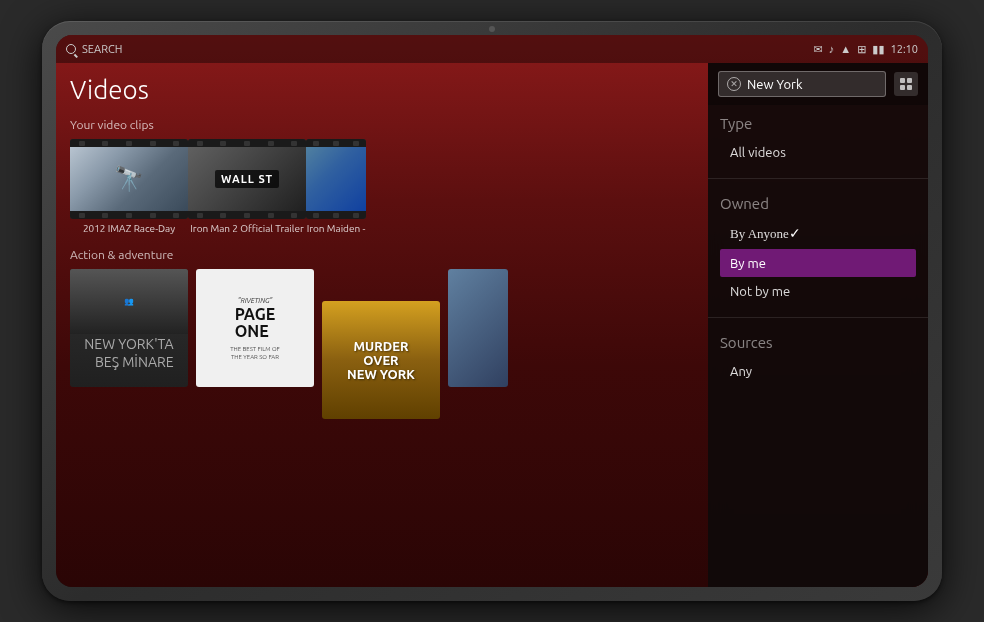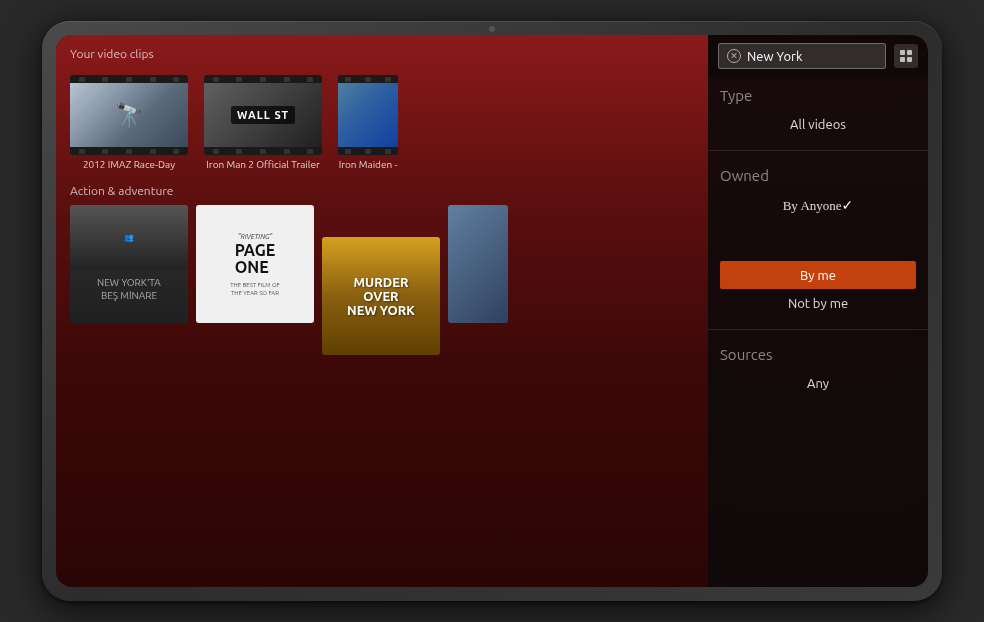--- a/index.html
+++ b/index.html
@@ -130,26 +130,26 @@
     .page-title {
       color: white;
       font-size: 26px;
       font-weight: 300;
       margin-bottom: 14px;
     }
 
     .section-label {
       color: rgba(255,255,255,0.7);
       font-size: 12px;
-      margin-bottom: 15px;
+      margin-bottom: 8px;
     }
 
     .video-grid {
       display: flex;
-      gap: 16px;
+      gap: 0;
       margin-bottom: 14px;
     }
 
     .video-thumb {
       width: 118px;
       height: 80px;
       background: #333;
       border-radius: 3px;
       position: relative;
       overflow: hidden;
@@ -285,22 +285,22 @@
       position: absolute;
       top: 0; left: 0; right: 0;
       height: 60px;
       background: linear-gradient(180deg, #444 0%, #222 100%);
     }
     .action-thumb-1-text {
       position: relative;
       z-index: 1;
       margin-top: 50px;
       color: #aaa;
-      font-size: 10px;
-      text-align: center;
+      font-size: 14px;
+      text-align: right;
       line-height: 1.3;
     }
 
     .action-thumb-2 {
       background: linear-gradient(180deg, #e8e8e8 0%, #d0d0d0 100%);
       display: flex;
       align-items: center;
       justify-content: center;
     }
 
@@ -390,28 +390,27 @@
       text-transform: none;
     }
 
     .filter-option {
       padding: 7px 10px;
       color: rgba(255,255,255,0.85);
       font-size: 13px;
       cursor: pointer;
       display: flex;
       align-items: center;
-      justify-content: center;
+      justify-content: flex-start;
       border-radius: 2px;
     }
 
     .filter-option.active {
-      background: #c2410c;
+      background: #701a75;
       color: white;
-      margin-top: 40px;
     }
 
     .filter-option.checked {
       background: transparent;
       font-family: Liberation Serif, serif;
     }
 
     .check-mark {
       color: white;
       font-size: 14px;
@@ -424,24 +423,39 @@
     }
   </style>
 </head>
 <body>
 
 <div class="tablet-outer">
   <div class="camera"></div>
   <div class="tablet-inner">
     <div class="screen">
 
+      <div class="status-bar">
+        <div class="status-bar-left">
+          <span class="search-icon-small"></span>
+          <span>SEARCH</span>
+        </div>
+        <div class="status-bar-right">
+          <span class="status-icon">✉</span>
+          <span class="status-icon">♪</span>
+          <span class="status-icon">▲</span>
+          <span class="status-icon">⊞</span>
+          <span class="status-icon">▮▮</span>
+          <span>12:10</span>
+        </div>
+      </div>
 
       <div class="main-content">
 
         <div class="videos-section">
+          <div class="page-title">Videos</div>
 
           <div class="section-label">Your video clips</div>
 
           <div class="video-grid">
 
             <div>
               <div class="video-thumb thumb-1">
                 <div class="film-strip-top">
                   <div class="film-hole"></div>
                   <div class="film-hole"></div>

